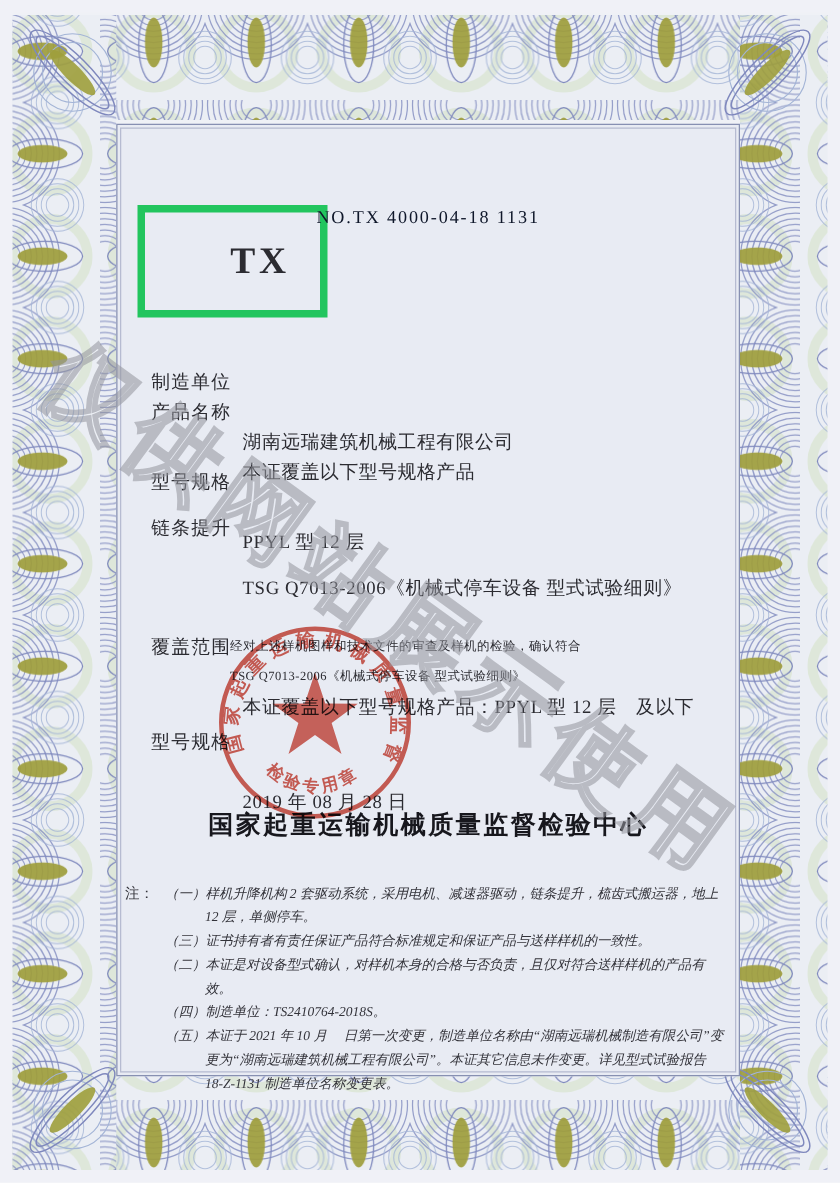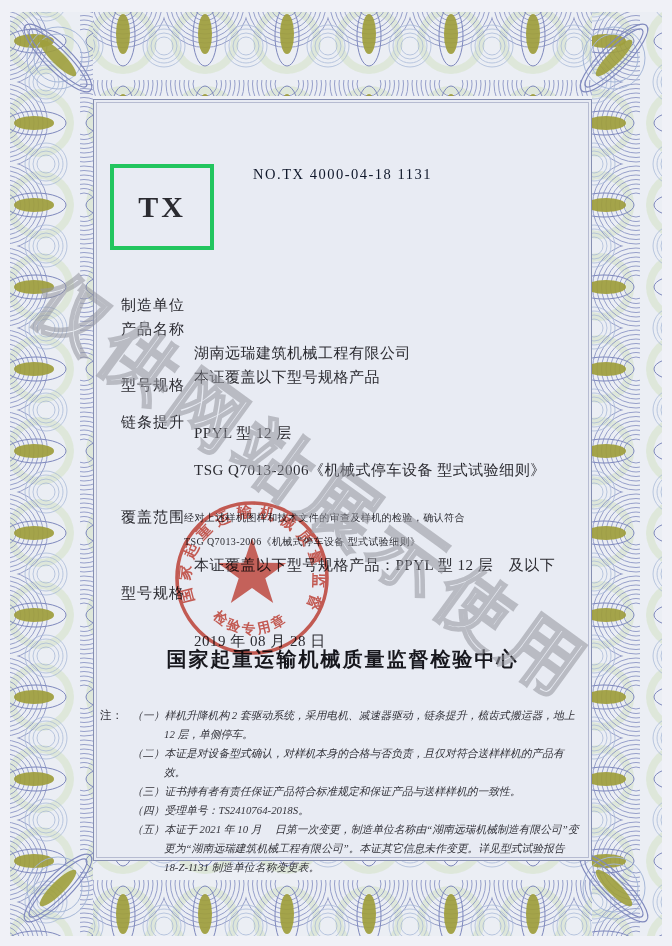--- a/index.html
+++ b/index.html
@@ -15,22 +15,22 @@
     position:absolute;left:93px;top:99px;width:497px;height:760px;
     background:#e8ebf3;border:1px solid #8790b2;z-index:2;
   }
   .frame::after{
     content:"";position:absolute;inset:2px;border:1px solid rgba(140,148,180,.55);
     pointer-events:none;
   }
   
   .tx-badge{
     position:absolute;left:16px;top:64px;width:96px;height:78px;
-    border:4px solid #22c55e;display:flex;align-items:center;justify-content:center;
-    font-size:30px;font-weight:bold;letter-spacing:3px;background:transparent;
+    border:6px solid #22c55e;display:flex;align-items:center;justify-content:center;
+    font-size:30px;font-weight:bold;letter-spacing:3px;background:transparent;padding-left:44px;
   }
   .title-block{position:absolute;left:0;top:62px;width:100%;text-align:center;}
   .category{font-size:21px;letter-spacing:17px;text-indent:17px;color:#232329;}
   .main-title{
     font-size:37px;font-weight:bold;letter-spacing:5px;margin-top:4px;
     transform:translateX(26px);color:#1c1c22;
   }
   .cert-number{font-size:14.5px;letter-spacing:1.5px;margin-top:4px;color:#0f172a;}
   
   .row{position:absolute;left:0;width:100%;height:22px;font-size:15px;white-space:nowrap;}
@@ -238,22 +238,22 @@
       <text font-size="13.5" font-weight="bold" fill="#cf4538" font-family="Liberation Serif, DejaVu Serif, serif">
         <textPath href="#sealBanner" startOffset="4" textLength="80" lengthAdjust="spacing">检验专用章</textPath>
       </text>
     </svg>
 
     <div class="authority">国家起重运输机械质量监督检验中心</div>
 
     <div class="notes">
       <span class="notes-label">注：</span>
       <div class="note">（一）样机升降机构 2 套驱动系统，采用电机、减速器驱动，链条提升，梳齿式搬运器，地上 12 层，单侧停车。</div>
+      <div class="note">（三）证书持有者有责任保证产品符合标准规定和保证产品与送样样机的一致性。</div>
       <div class="note">（二）本证是对设备型式确认，对样机本身的合格与否负责，且仅对符合送样样机的产品有效。</div>
-      <div class="note">（三）证书持有者有责任保证产品符合标准规定和保证产品与送样样机的一致性。</div>
-      <div class="note">（四）受理单号：TS2410764-2018S。</div>
+      <div class="note">（四）制造单位：TS2410764-2018S。</div>
       <div class="note">（五）本证于 2021 年 10 月　 日第一次变更，制造单位名称由“湖南远瑞机械制造有限公司”变更为“湖南远瑞建筑机械工程有限公司”。本证其它信息未作变更。详见型式试验报告 18-Z-1131 制造单位名称变更表。</div>
     </div>
   </div>
 
   <div class="watermark">仅供网站展示使用</div>
 
 </div>
 
 </body></html>

